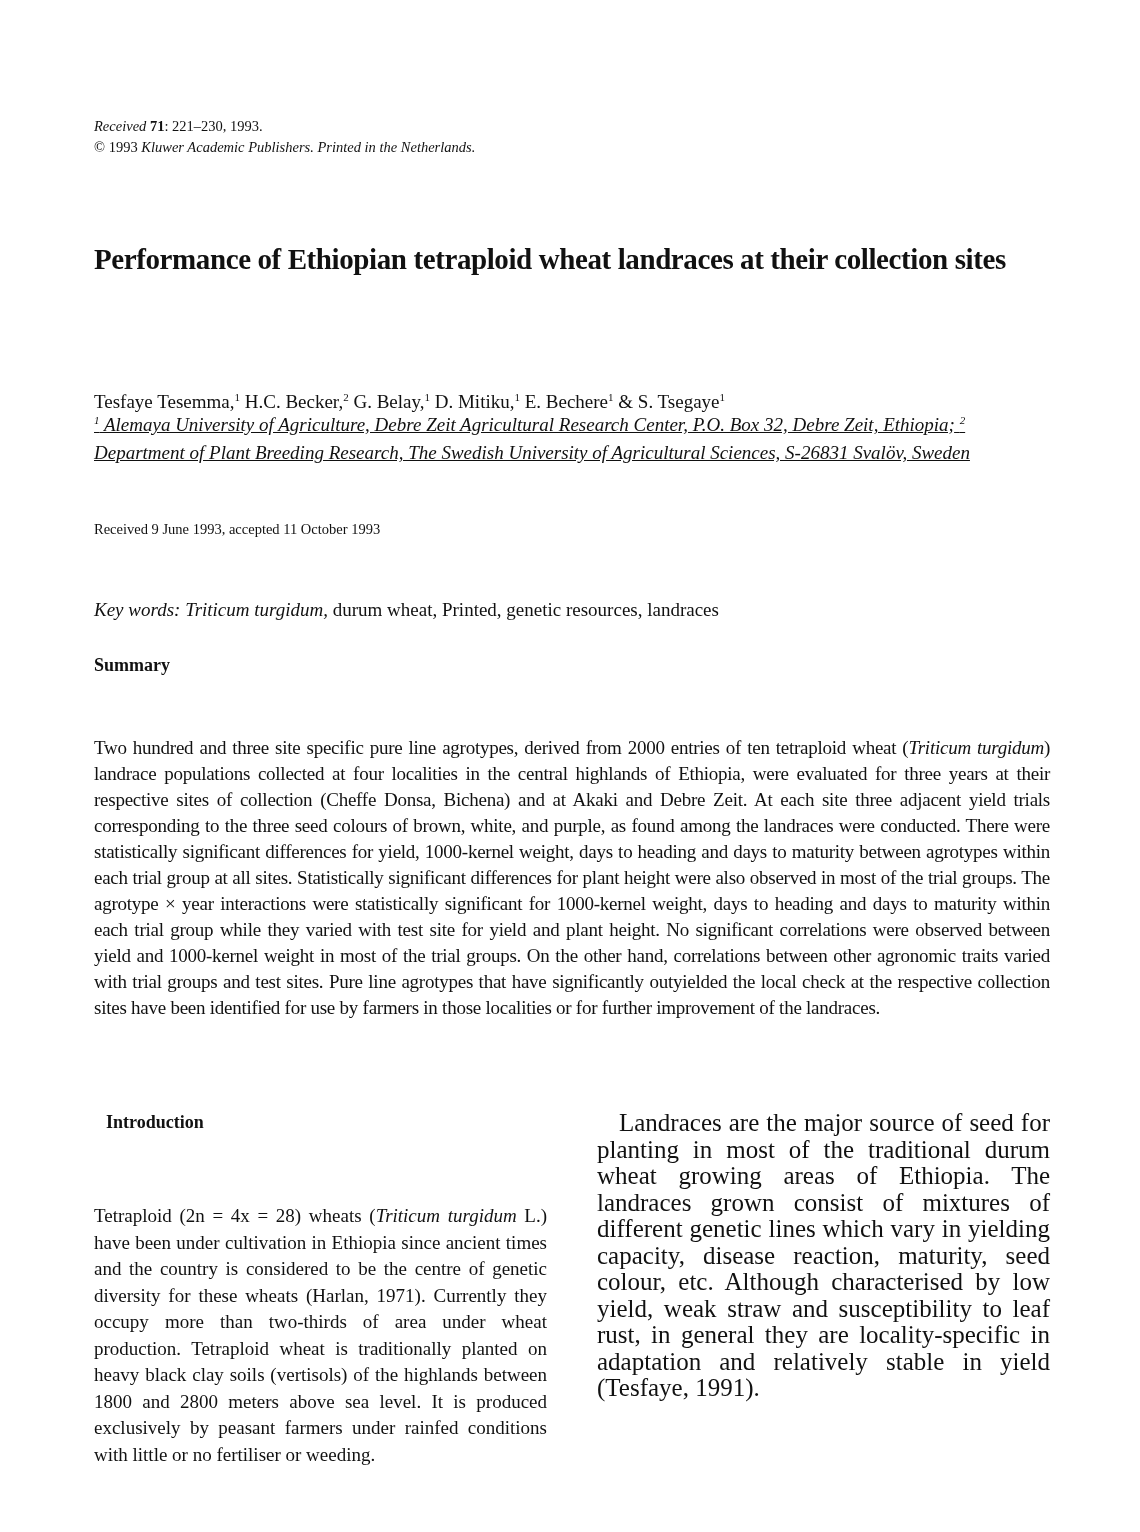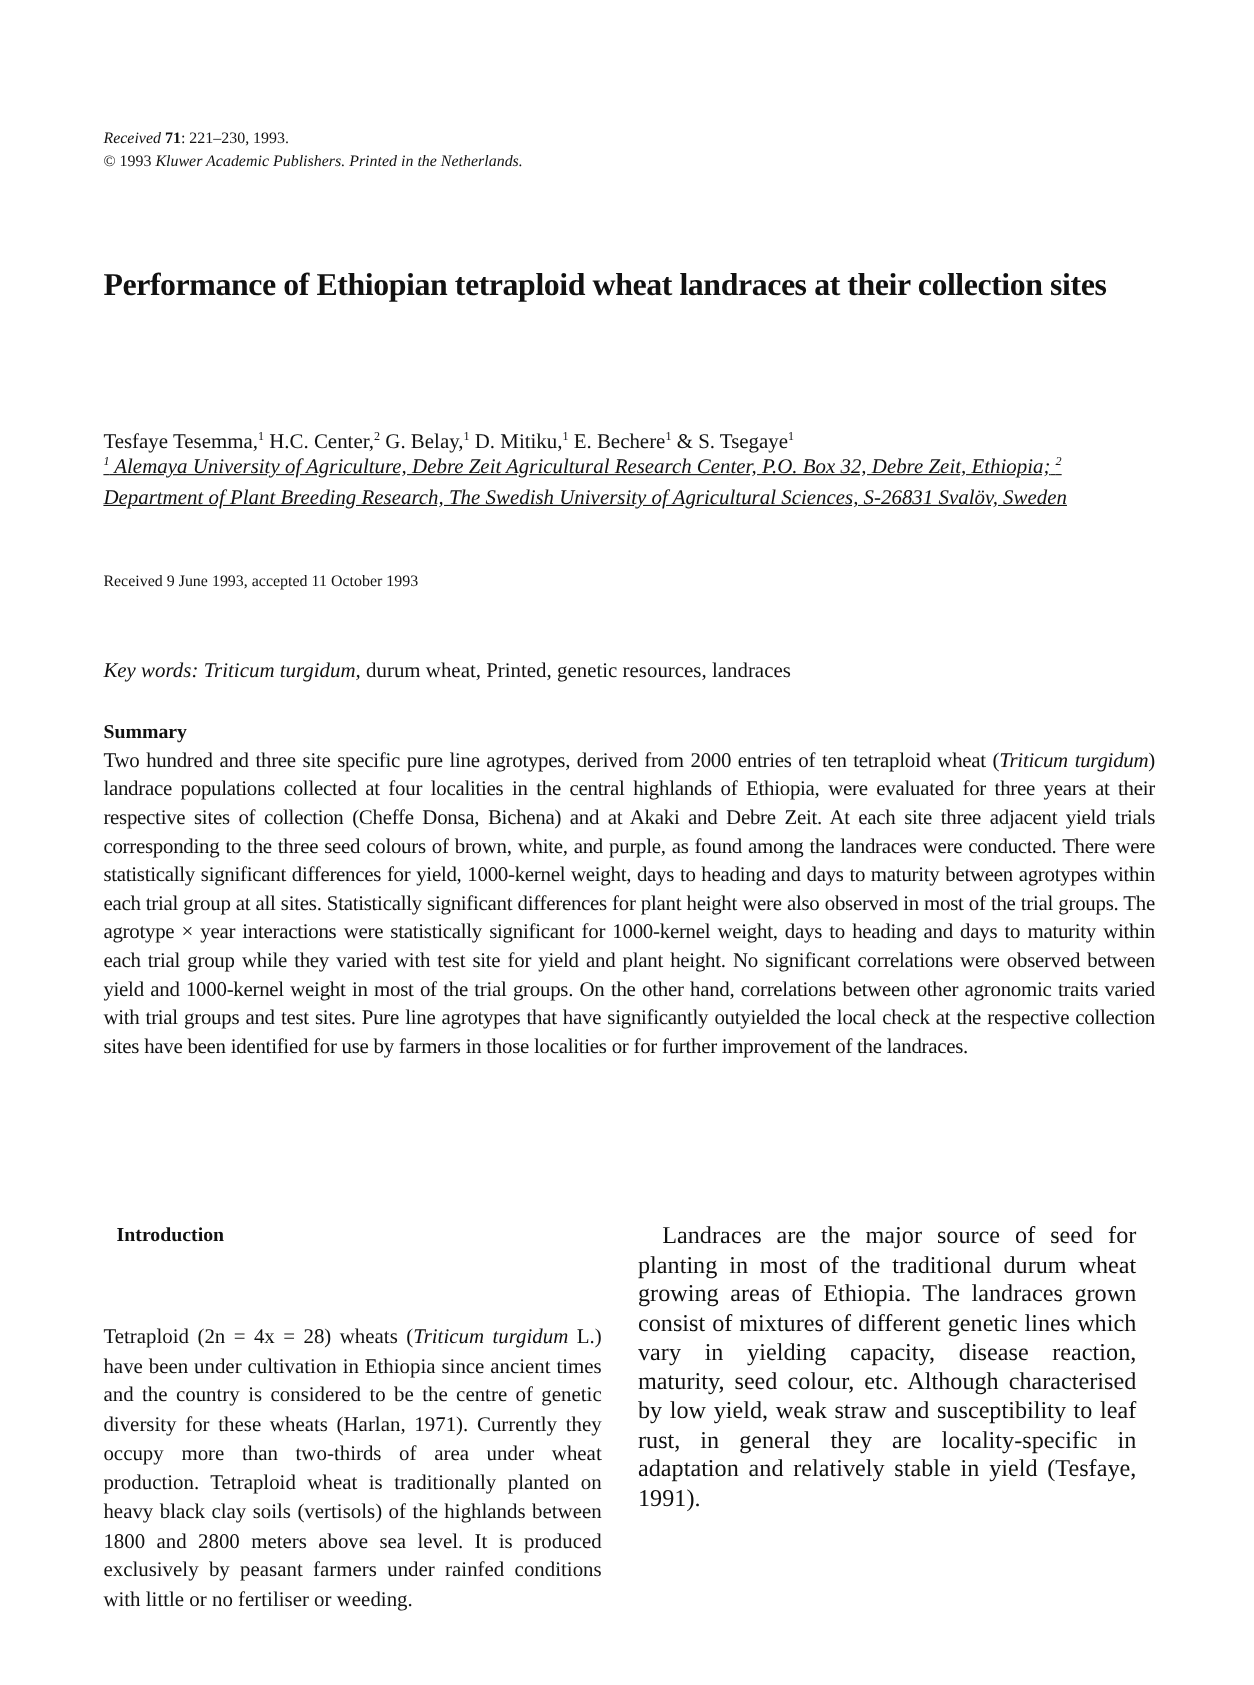--- a/index.html
+++ b/index.html
@@ -11,40 +11,40 @@
   .journal { left: 94px; top: 116px; font-size: 14.5px; line-height: 21px; }
   .journal i { font-style: italic; }
   .title { left: 94px; top: 242px; width: 940px; font-size: 29px; font-weight: bold; line-height: 35px; letter-spacing: -0.4px; }
   .authors { left: 94px; top: 388px; width: 960px; font-size: 19px; line-height: 27px; }
   .affil { left: 94px; top: 411px; width: 960px; font-size: 19px; line-height: 28px; font-style: italic; text-decoration: underline; }
   sup { font-size: 11px; vertical-align: 7px; line-height: 0; }
   .received { left: 94px; top: 521px; font-size: 14.5px; }
   .keywords { left: 94px; top: 599px; font-size: 19px; }
   .keywords i { font-style: italic; }
   .h-summary { left: 94px; top: 655px; font-size: 18px; font-weight: bold; }
-  .summary { left: 94px; top: 679px; width: 956px; font-size: 19px; line-height: 26px; text-align: justify; letter-spacing: -0.25px; }
+  .summary { left: 94px; top: 735px; width: 956px; font-size: 19px; line-height: 26px; text-align: justify; letter-spacing: -0.25px; }
   .summary i { font-style: italic; }
   .h-intro { left: 94px; top: 1112px; font-size: 18px; font-weight: bold; margin-left: 12px; }
   .col-left { left: 94px; top: 1162px; width: 453px; font-size: 19px; line-height: 26.5px; text-align: justify; margin-top: 41px; }
-  .col-right { left: 580px; top: 1110px; width: 453px; font-size: 22px; line-height: 26.5px; text-align: justify; }
+  .col-right { left: 597px; top: 1110px; width: 453px; font-size: 25px; line-height: 26.5px; text-align: justify; }
   .col-right p { margin: 0; text-indent: 22px; }
   .col-left p { margin: 0; }
 </style>
 </head>
 <body>
 
 <div class="abs journal">
   <div><i>Received</i> <b>71</b><span>: 221–230, 1993.</span></div>
   <div><span>© 1993</span> <i>Kluwer Academic Publishers. Printed in the Netherlands.</i></div>
 </div>
 
 <div class="abs title">Performance of Ethiopian tetraploid wheat landraces at their collection sites</div>
 
 <div class="abs authors">
-  <span><span>Tesfaye Tesemma,</span><sup>1</sup></span><span><span> H.C. Center,</span><sup>2</sup></span><span><span> G. Belay,</span><sup>1</sup></span><span><span> D. Mitiku,</span><sup>1</sup></span><span><span> E. Bechere</span><sup>1</sup></span><span><span> &amp; S. Tsegaye</span><sup>1</sup></span>
+  <span><span>Tesfaye Tesemma,</span><sup>1</sup></span><span><span> H.C. Becker,</span><sup>2</sup></span><span><span> G. Belay,</span><sup>1</sup></span><span><span> D. Mitiku,</span><sup>1</sup></span><span><span> E. Bechere</span><sup>1</sup></span><span><span> &amp; S. Tsegaye</span><sup>1</sup></span>
 </div>
 
 <div class="abs affil">
   <sup>1</sup><span> Alemaya University of Agriculture, Debre Zeit Agricultural Research Center, P.O. Box 32, Debre Zeit, Ethiopia;</span> <sup>2</sup><span> Department of Plant Breeding Research, The Swedish University of Agricultural Sciences, S-26831 Svalöv, Sweden</span>
 </div>
 
 <div class="abs received">Received 9 June 1993, accepted 11 October 1993</div>
 
 <div class="abs keywords">
   <i>Key words:</i><i> Triticum turgidum,</i><span> durum wheat, Printed, genetic resources, landraces</span>

